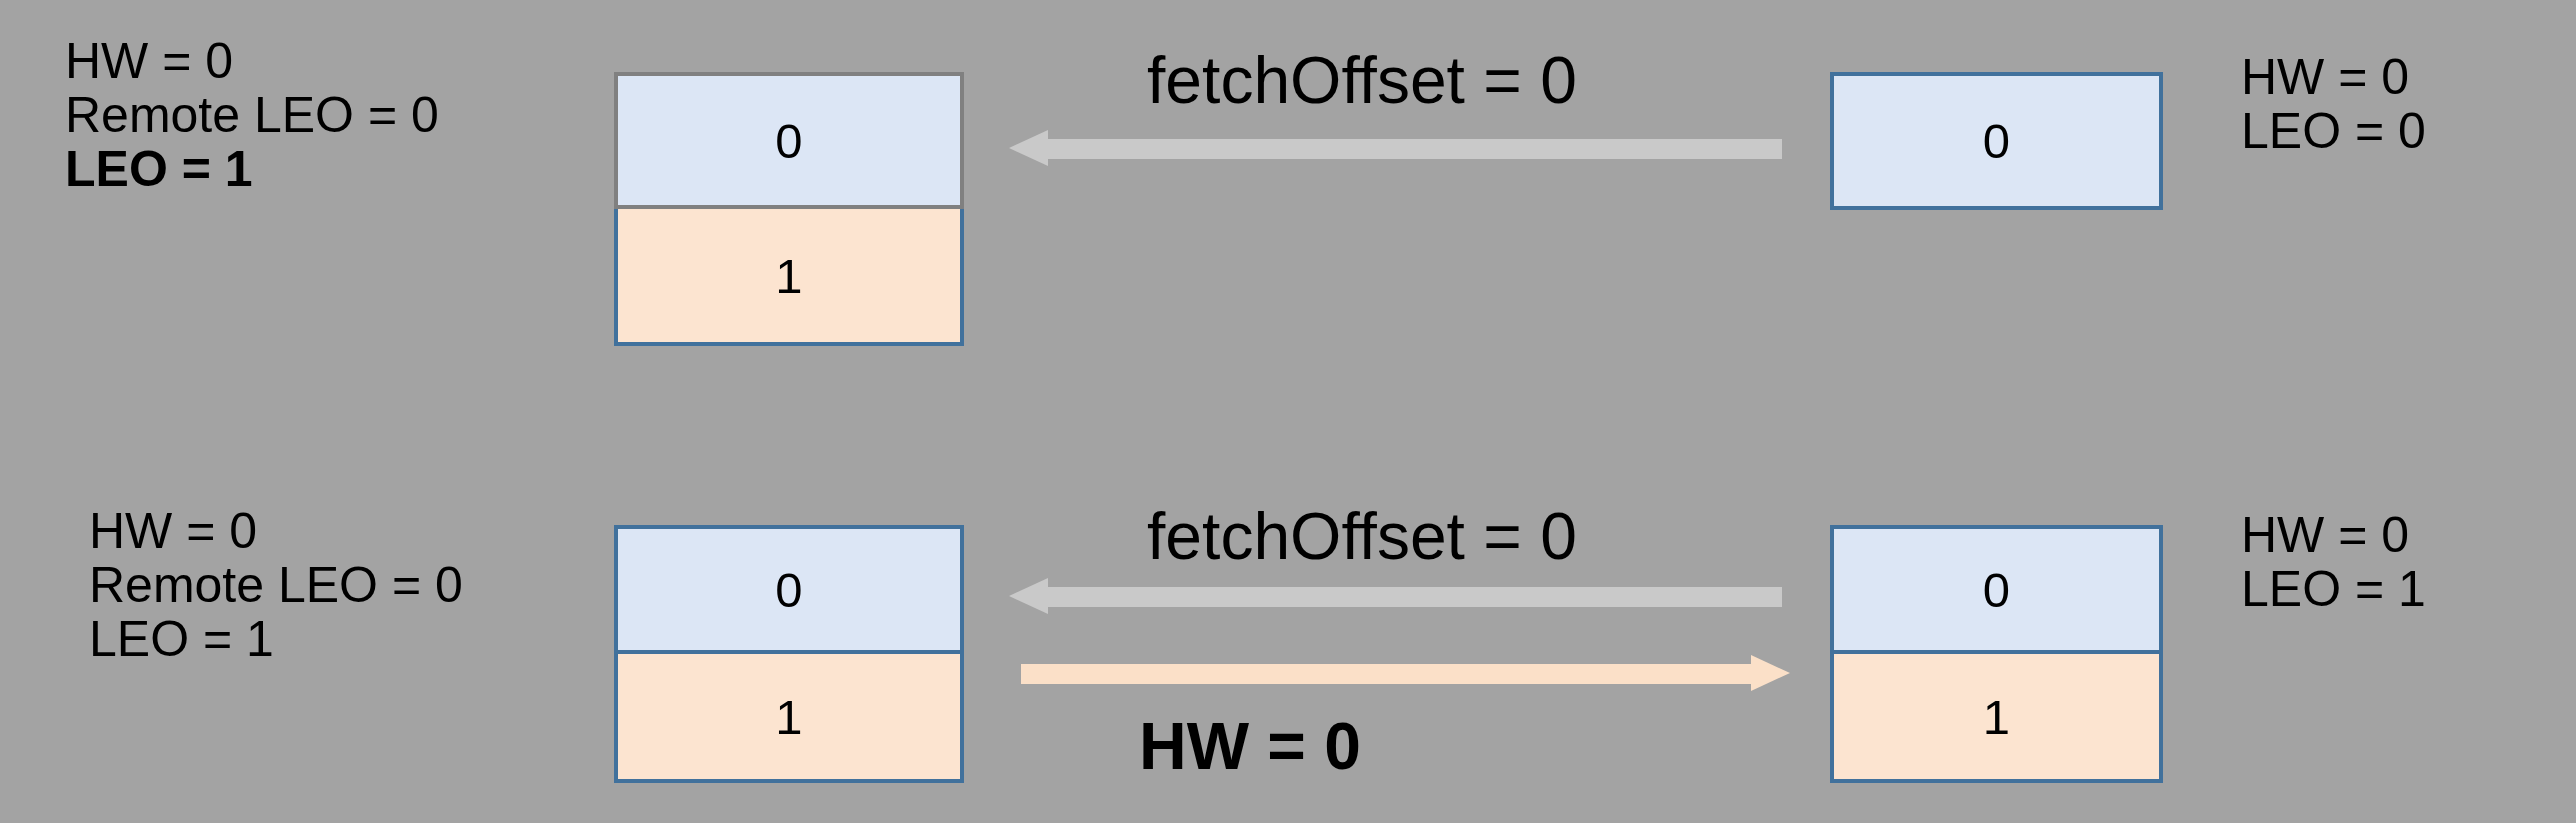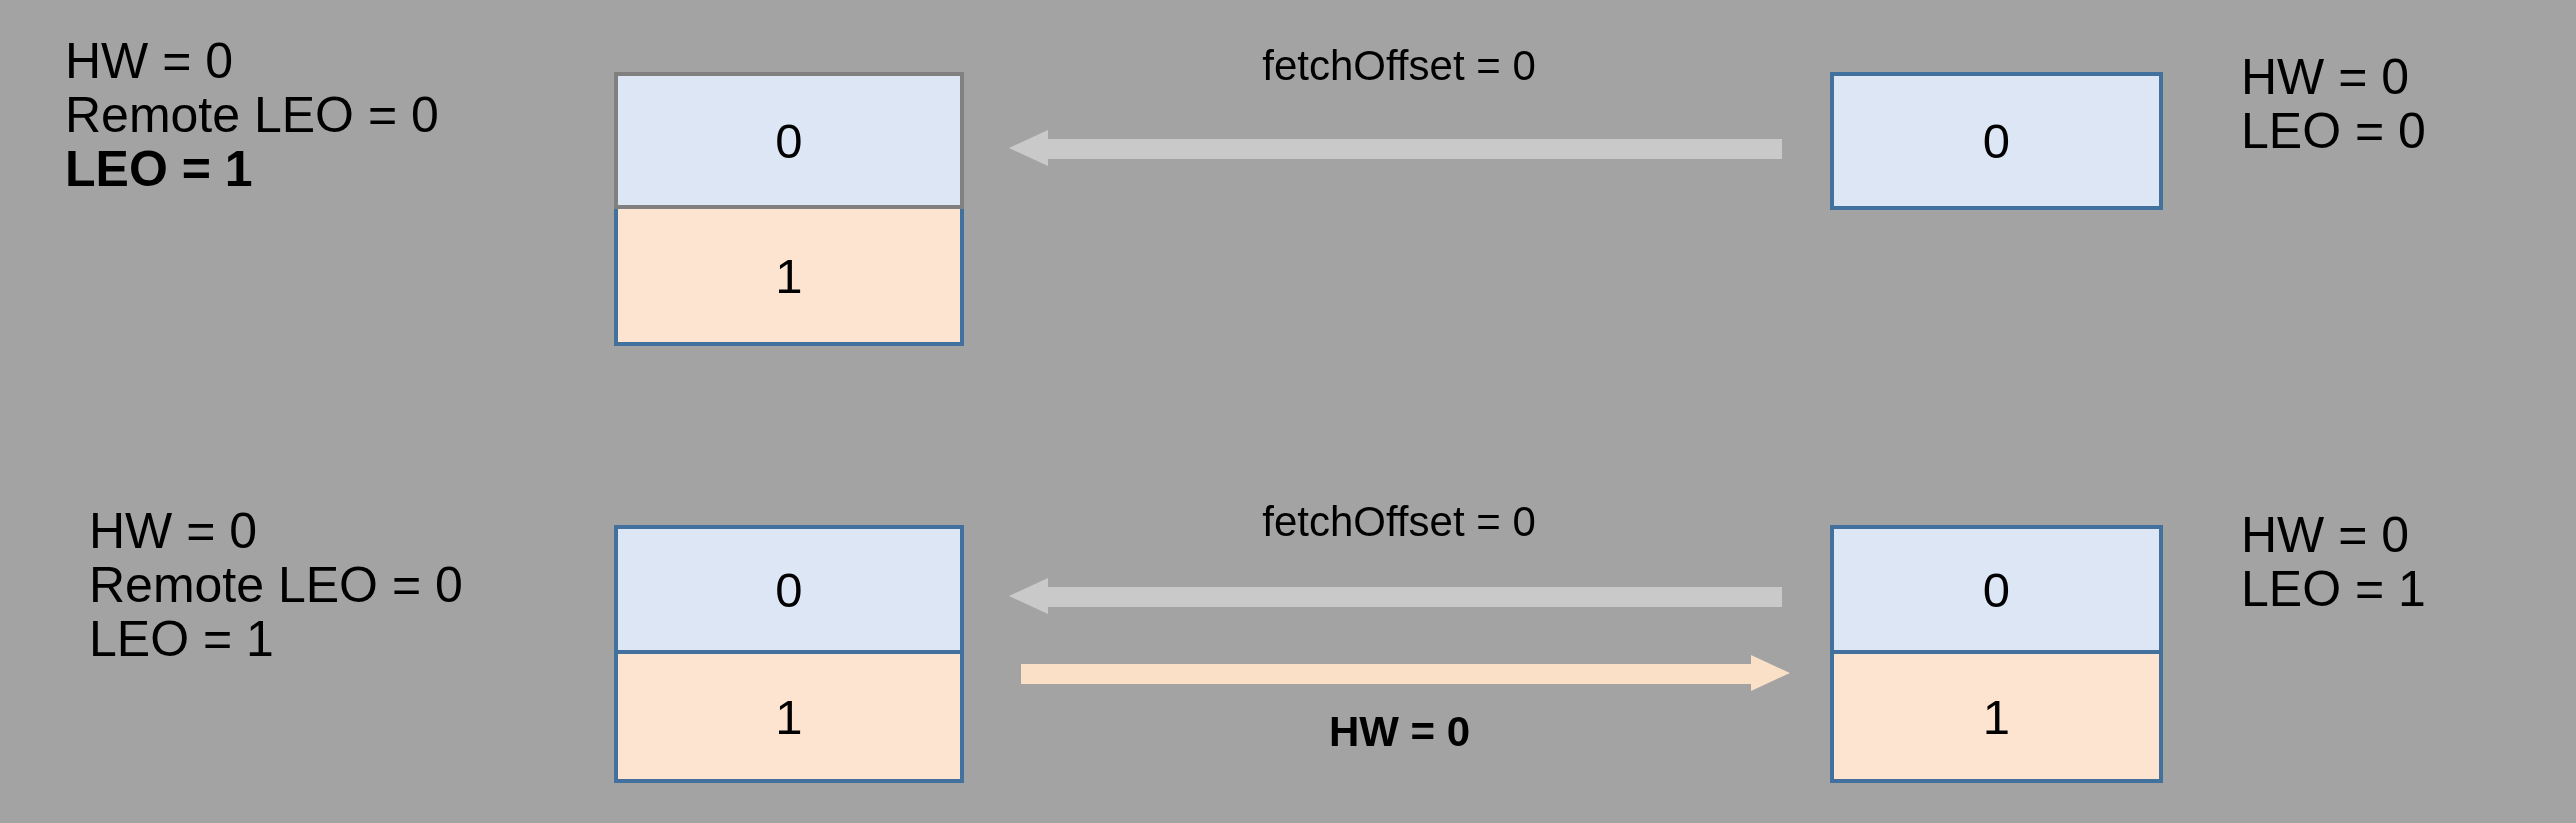--- a/index.html
+++ b/index.html
@@ -90,23 +90,23 @@
   .arrow.right .head  { right: 0; border-left-width: 39px; border-left-style: solid; }
 
   .arrow.gray .shaft { background: #c9c9c9; }
   .arrow.gray.left .head { border-right-color: #c9c9c9; }
   .arrow.orange .shaft { background: #fbe0c8; }
   .arrow.orange.right .head { border-left-color: #fbe0c8; }
 
   
   .arrow-caption {
     position: absolute;
-    font-size: 42px;
+    font-size: 66px;
     white-space: nowrap;
-    text-align: center;
+    text-align: left;
     color: #000000;
   }
   .arrow-caption.bold { font-weight: bold; }
 </style>
 </head>
 <body>
 
 <div id="canvas">
 
   <div class="label-block" style="left:65px; top:34px;">

